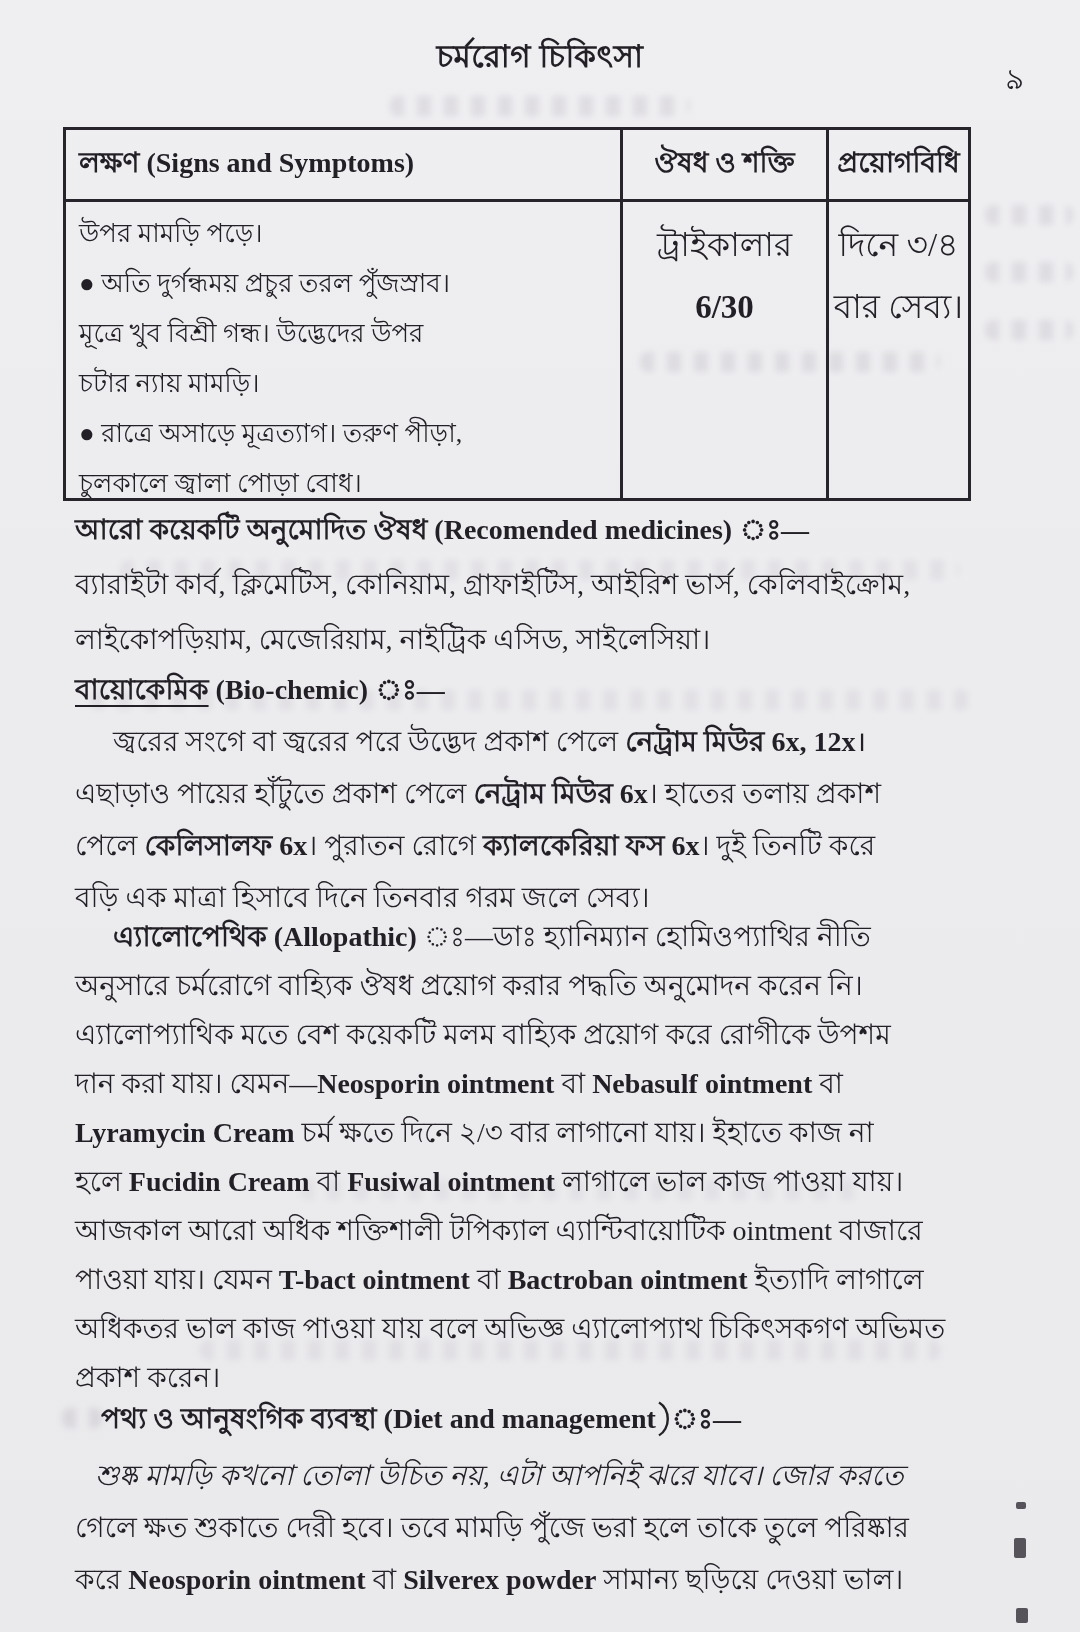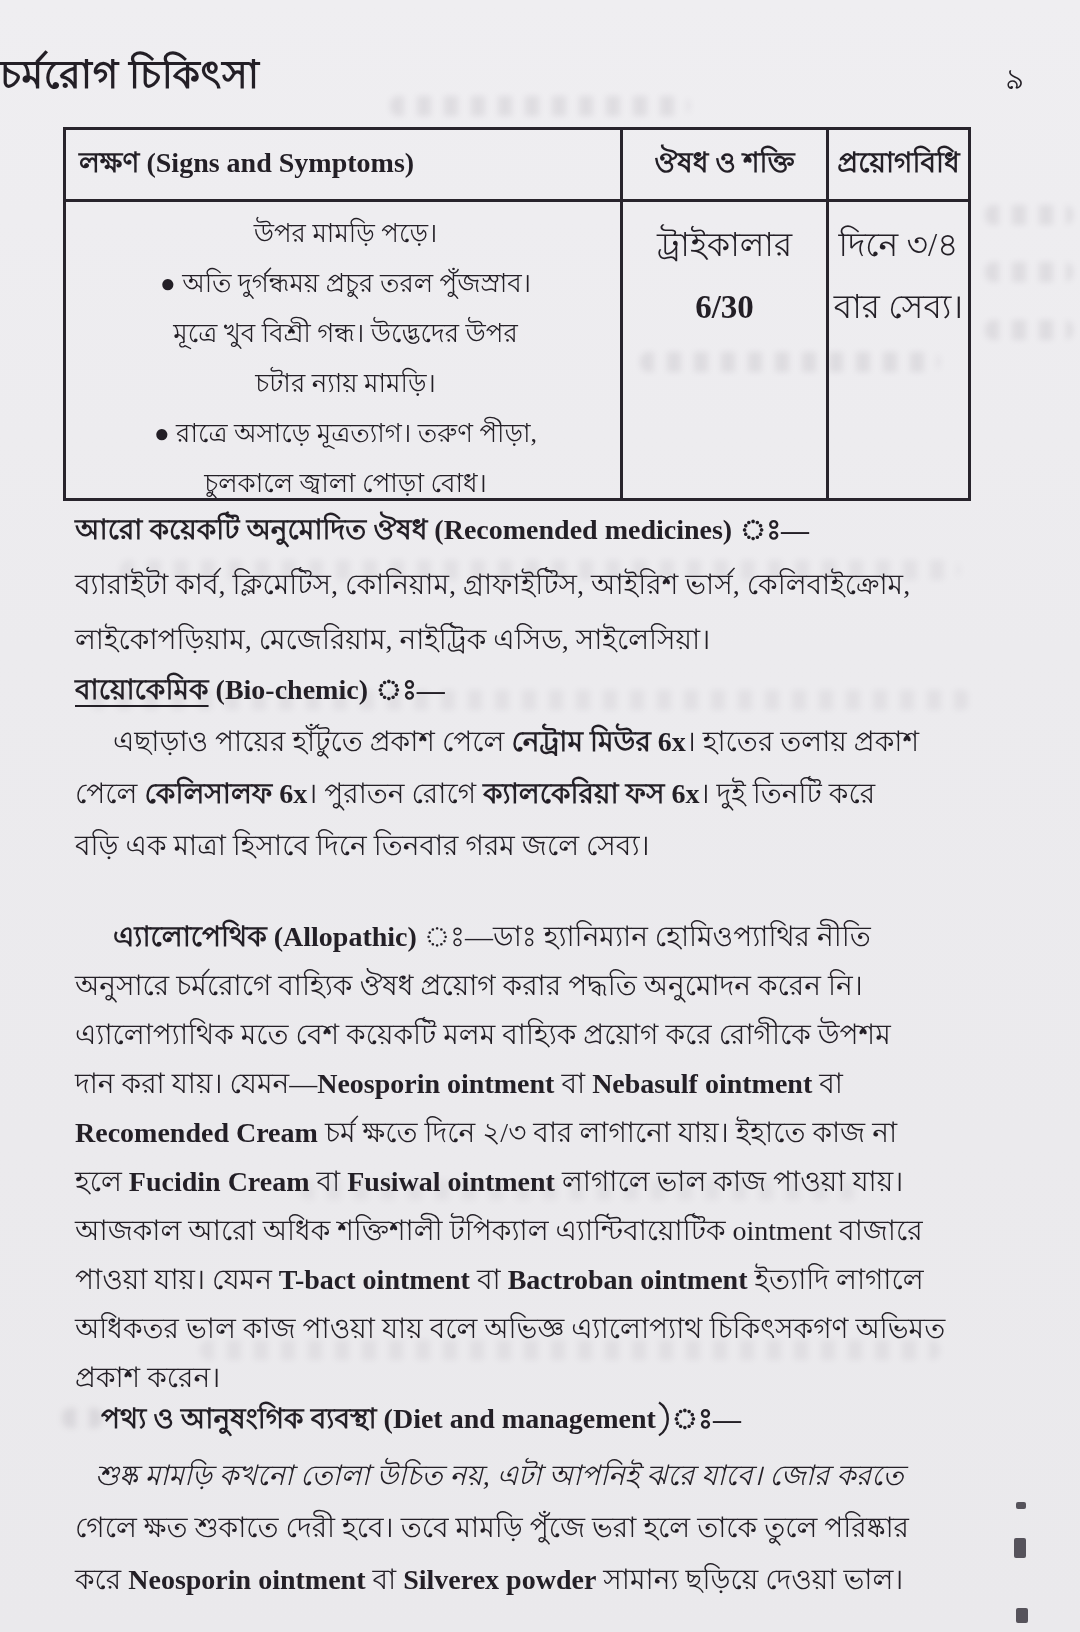--- a/index.html
+++ b/index.html
@@ -11,39 +11,39 @@
   }
   .canvas{position:absolute;inset:0;background:linear-gradient(180deg,#efeef1 0%,#ecebee 40%,#eae9ec 100%);}
   
   .ghost{
     position:absolute;height:20px;border-radius:8px;
     background:repeating-linear-gradient(90deg, rgba(104,96,110,.26) 0 14px, rgba(104,96,110,0) 14px 27px);
     filter:blur(3px);opacity:.45;pointer-events:none;
   }
   .edge-dash{position:absolute;background:#3c3842;border-radius:2px;opacity:.85;}
   .page-title{
-    position:absolute;top:44px;left:0;width:100%;
-    font-size:39px;font-weight:bold;letter-spacing:.5px;
+    position:absolute;top:32px;left:0;width:100%;text-align:center;
+    font-size:31px;font-weight:bold;letter-spacing:.5px;
   }
   .page-number{position:absolute;top:56px;right:56px;font-size:29px;}
   .signs-table{
     position:absolute;left:63px;top:127px;width:902px;height:368px;
     border:3px solid #28242c;display:grid;
     grid-template-columns:557px 206px 1fr;
     grid-template-rows:72px 1fr;
     background:transparent;
   }
   .cell{overflow:hidden;}
   .cb{border-right:3px solid #28242c;}
   .hb{border-bottom:3px solid #28242c;text-align:center;}
   .th{font-weight:bold;font-size:28px;display:flex;align-items:center;}
   .th-left{padding-left:13px;}
   .th-center{justify-content:center;text-align:center;}
   .body-symptoms{padding:7px 8px 0 13px;font-size:26px;}
-  .body-symptoms .tline{line-height:50px;white-space:nowrap;text-align:center;}
+  .body-symptoms .tline{line-height:50px;white-space:nowrap;}
   .body-center{text-align:center;padding-top:12px;font-size:33px;}
   .body-center .tline{line-height:62px;white-space:nowrap;}
   .section{position:absolute;left:75px;width:920px;font-size:28px;}
   .section .tline{white-space:nowrap;}
   .b{font-weight:bold;text-align:right;}
   .u{text-decoration:underline;text-underline-offset:6px;}
   .sec-recommended{top:502px;}  .sec-recommended .tline{line-height:55px;}
   .sec-bioc-head{top:668px;}    .sec-bioc-head .tline{line-height:44px;}
   .sec-bioc-para{top:716px;}    .sec-bioc-para .tline{line-height:52px;}
   .sec-allopathic{top:912px;}   .sec-allopathic .tline{line-height:49px;}
@@ -100,30 +100,31 @@
 
   <div class="section sec-recommended">
       <div class="tline"><span class="b">আরো কয়েকটি অনুমোদিত ঔষধ (Recomended medicines) ঃ—</span></div>
       <div class="tline"><span>ব্যারাইটা কার্ব, ক্লিমেটিস, কোনিয়াম, গ্রাফাইটিস, আইরিশ ভার্স, কেলিবাইক্রোম,</span></div>
       <div class="tline"><span>লাইকোপড়িয়াম, মেজেরিয়াম, নাইট্রিক এসিড, সাইলেসিয়া।</span></div>
     </div>
   <div class="section sec-bioc-head">
       <div class="tline"><span class="b u">বায়োকেমিক</span><span class="b"> (Bio-chemic) ঃ—</span></div>
     </div>
   <div class="section sec-bioc-para ind-first">
+      <div class="tline"><span>জ্বরের সংগে বা জ্বরের পরে উদ্ভেদ প্রকাশ পেলে </span><span class="b">নেট্রাম মিউর 6x, 12x</span><span>।</span></div>
       <div class="tline"><span>এছাড়াও পায়ের হাঁটুতে প্রকাশ পেলে </span><span class="b">নেট্রাম মিউর 6x</span><span>। হাতের তলায় প্রকাশ</span></div>
       <div class="tline"><span>পেলে </span><span class="b">কেলিসালফ 6x</span><span>। পুরাতন রোগে </span><span class="b">ক্যালকেরিয়া ফস 6x</span><span>। দুই তিনটি করে</span></div>
       <div class="tline"><span>বড়ি এক মাত্রা হিসাবে দিনে তিনবার গরম জলে সেব্য।</span></div>
     </div>
   <div class="section sec-allopathic ind-first">
       <div class="tline"><span class="b">এ্যালোপেথিক (Allopathic) </span><span>ঃ—ডাঃ হ্যানিম্যান হোমিওপ্যাথির নীতি</span></div>
       <div class="tline"><span>অনুসারে চর্মরোগে বাহ্যিক ঔষধ প্রয়োগ করার পদ্ধতি অনুমোদন করেন নি।</span></div>
       <div class="tline"><span>এ্যালোপ্যাথিক মতে বেশ কয়েকটি মলম বাহ্যিক প্রয়োগ করে রোগীকে উপশম</span></div>
       <div class="tline"><span>দান করা যায়। যেমন—</span><span class="b">Neosporin ointment</span><span> বা </span><span class="b">Nebasulf ointment</span><span> বা</span></div>
-      <div class="tline"><span class="b">Recomended Cream</span><span> চর্ম ক্ষতে দিনে ২/৩ বার লাগানো যায়। ইহাতে কাজ না</span></div>
+      <div class="tline"><span class="b">Lyramycin Cream</span><span> চর্ম ক্ষতে দিনে ২/৩ বার লাগানো যায়। ইহাতে কাজ না</span></div>
       <div class="tline"><span>হলে </span><span class="b">Fucidin Cream</span><span> বা </span><span class="b">Fusiwal ointment</span><span> লাগালে ভাল কাজ পাওয়া যায়।</span></div>
       <div class="tline"><span>আজকাল আরো অধিক শক্তিশালী টপিক্যাল এ্যান্টিবায়োটিক ointment বাজারে</span></div>
       <div class="tline"><span>পাওয়া যায়। যেমন </span><span class="b">T-bact ointment</span><span> বা </span><span class="b">Bactroban ointment</span><span> ইত্যাদি লাগালে</span></div>
       <div class="tline"><span>অধিকতর ভাল কাজ পাওয়া যায় বলে অভিজ্ঞ এ্যালোপ্যাথ চিকিৎসকগণ অভিমত</span></div>
       <div class="tline"><span>প্রকাশ করেন।</span></div>
     </div>
   <div class="section sec-diet-head">
       <div class="tline"><span class="b">পথ্য ও আনুষংগিক ব্যবস্থা (Diet and management)ঃ—</span></div>
     </div>
   <div class="section sec-diet-para ind-first-sm">

